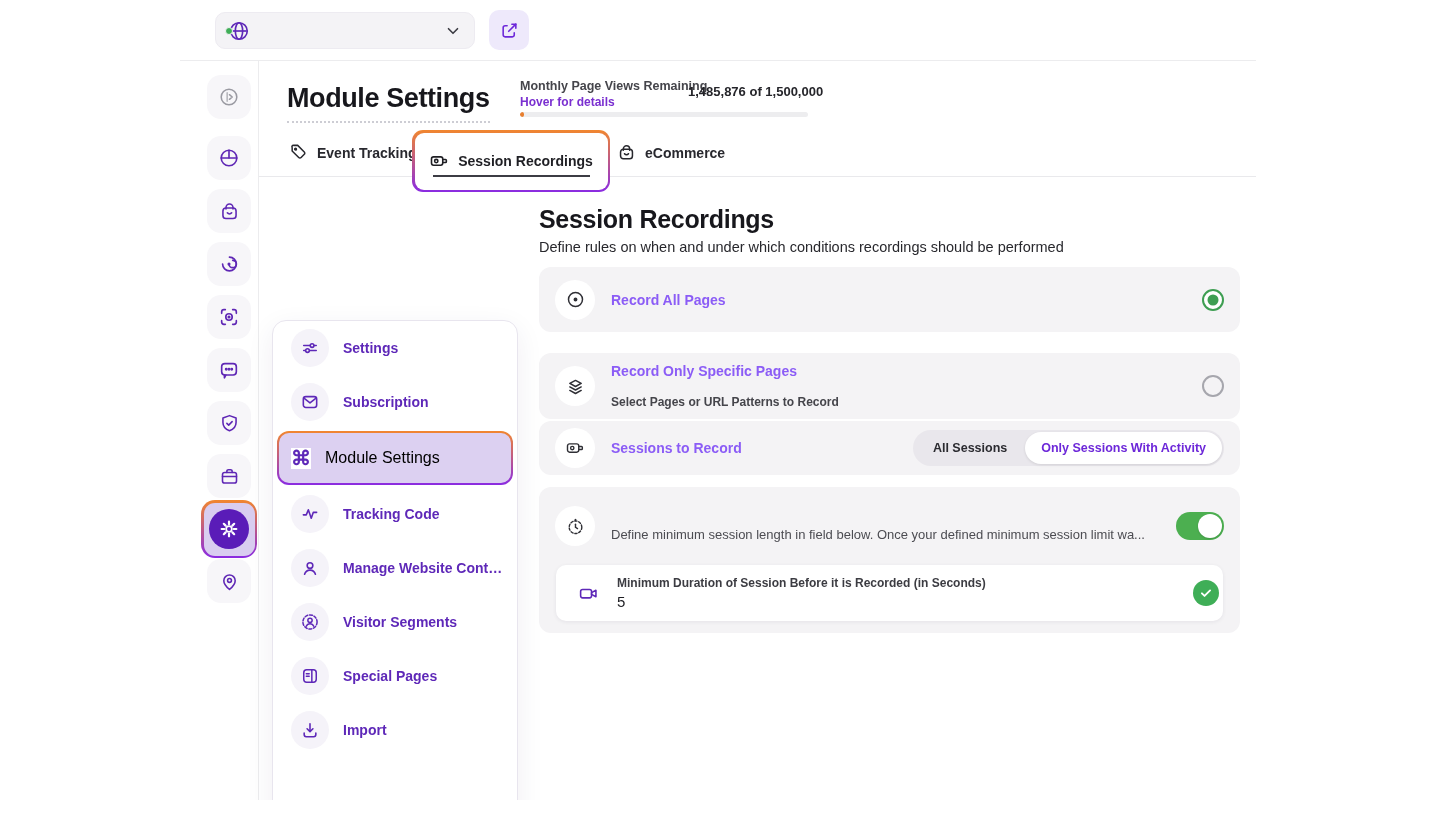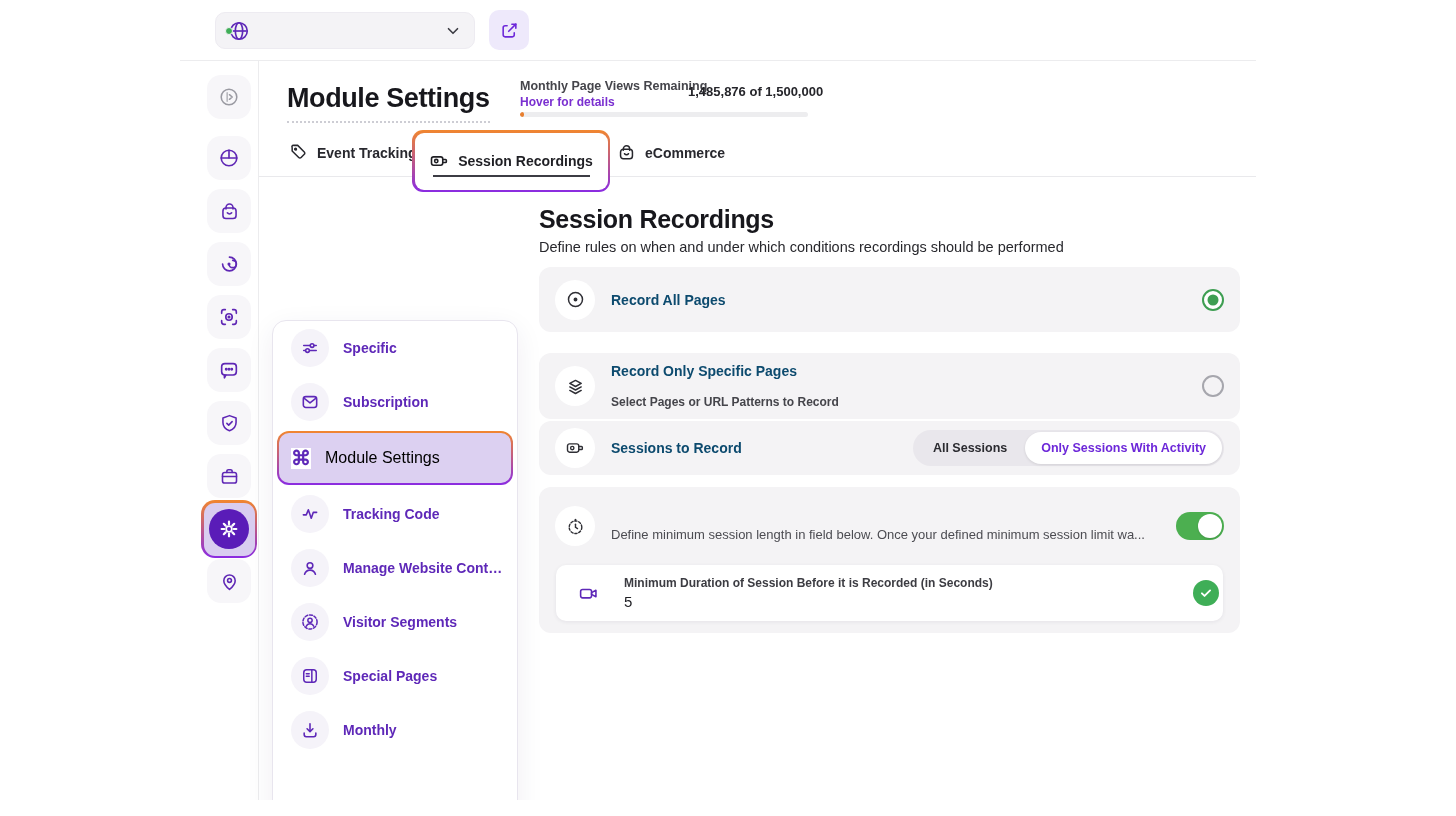--- a/index.html
+++ b/index.html
@@ -73,42 +73,42 @@
 
   
   .content-title { position:absolute; left:539px; top:205px; font-size:25px; font-weight:700; color:#17171c; letter-spacing:-0.3px; }
   .content-sub { position:absolute; left:539px; top:239px; font-size:14.5px; color:#28282d; }
 
   .row { position:absolute; left:539px; width:701px; background:#f4f3f5; border-radius:12px;
     display:flex; align-items:center; padding:0 16px; }
   .row .circle-ic { width:40px; height:40px; border-radius:50%; background:#fff; flex:0 0 auto;
     display:flex; align-items:center; justify-content:center; color:#2f2f35; }
   .row .texts { margin-left:16px; }
-  .row .r-title { font-size:14px; font-weight:700; color:#0c4a6e; }
+  .row .r-title { font-size:14px; font-weight:700; color:#8b5cf6; }
   .row .r-sub { font-size:12px; font-weight:600; color:#45454b; margin-top:16px; }
 
   .radio { width:22px; height:22px; border-radius:50%; margin-left:auto; cursor:pointer; }
   .radio.off { border:2px solid #a6a6ad; }
   .radio.on { border:2px solid #3e9e52; background:#fff; position:relative; }
   .radio.on::after { content:""; position:absolute; left:50%; top:50%; width:11px; height:11px;
     transform:translate(-50%,-50%); border-radius:50%; background:#3e9e52; }
 
   .segmented { margin-left:auto; background:#e9e7ec; border-radius:999px; height:36px;
     display:flex; align-items:center; padding:0 2px; }
   .seg-opt { font-size:12.5px; font-weight:700; color:#2b2b30; padding:0 18px; cursor:pointer; }
   .seg-opt.active { background:#fff; color:#6d28d9; height:32px; display:flex; align-items:center;
     border-radius:999px; padding:0 16px; box-shadow:0 1px 3px rgba(0,0,0,.10); }
 
   .row4 { flex-direction:column; align-items:stretch; padding:0; }
   .row4-head { display:flex; align-items:center; padding:0 16px; height:78px; }
   .row4 .r-sub2 { font-size:13px; font-weight:400; color:#4c4c52; margin-top:17px; white-space:nowrap; }
   .toggle { margin-left:auto; width:48px; height:28px; border-radius:999px; background:#4caf50; position:relative; cursor:pointer; flex:0 0 auto; }
   .toggle .knob { position:absolute; top:2px; left:22px; width:24px; height:24px; border-radius:50%; background:#fff; box-shadow:0 1px 2px rgba(0,0,0,.15); }
   .inset-card { margin:0 17px; height:56px; background:#fff; border-radius:10px;
-    box-shadow:0 1px 4px rgba(30,20,60,.07); display:flex; align-items:center; padding:0 4px 0 22px;gap:7px; }
+    box-shadow:0 1px 4px rgba(30,20,60,.07); display:flex; align-items:center; padding:0 4px 0 22px; }
   .inset-card .f-label { font-size:12px; font-weight:600; color:#3c3c42; }
   .inset-card .f-value { font-size:15px; color:#1d1d22; margin-top:3px; }
   .check-circle { margin-left:auto; width:26px; height:26px; border-radius:50%; background:#3fae57;
     display:flex; align-items:center; justify-content:center; }
 
   svg { display:block; }
 </style>
 </head>
 <body>
 
@@ -293,21 +293,21 @@
 
     <div class="side-item">
       <span class="ic">
         <svg width="20" height="20" viewBox="0 0 24 24" fill="none" stroke="currentColor" stroke-width="1.9" stroke-linecap="round">
           <path d="M4.5 9h15"></path>
             <circle cx="14.5" cy="9" r="2.2" fill="#f5f3f9"></circle>
             <path d="M4.5 15h15"></path>
             <circle cx="9" cy="15" r="2.2" fill="#f5f3f9"></circle>
         </svg>
       </span>
-      <span class="lbl">Specific</span>
+      <span class="lbl">Settings</span>
     </div>
 
     <div class="side-item">
       <span class="ic">
         <svg width="20" height="20" viewBox="0 0 24 24" fill="none" stroke="currentColor" stroke-width="1.9" stroke-linecap="round" stroke-linejoin="round">
           <rect x="4" y="5.5" width="16" height="13" rx="3"></rect>
             <path d="M5.5 8l6.5 5 6.5-5"></path>
         </svg>
       </span>
       <span class="lbl">Subscription</span>
@@ -365,21 +365,21 @@
     </div>
 
     <div class="side-item">
       <span class="ic">
         <svg width="20" height="20" viewBox="0 0 24 24" fill="none" stroke="currentColor" stroke-width="1.9" stroke-linecap="round" stroke-linejoin="round">
           <path d="M12 4.5v9"></path>
             <path d="M8.5 10.5L12 14l3.5-3.5"></path>
             <path d="M5 15.5v2A2.5 2.5 0 0 0 7.5 20h9a2.5 2.5 0 0 0 2.5-2.5v-2"></path>
         </svg>
       </span>
-      <span class="lbl">Monthly</span>
+      <span class="lbl">Import</span>
     </div>
   </div>
 
   <h2 class="content-title">Session Recordings</h2>
   <div class="content-sub">Define rules on when and under which conditions recordings should be performed</div>
 
   <div class="row" style="top:267px;height:65px">
     <span class="circle-ic">
       <svg width="21" height="21" viewBox="0 0 24 24" fill="none" stroke="currentColor" stroke-width="1.7" stroke-linecap="round">
         <circle cx="12" cy="12" r="8"></circle>

